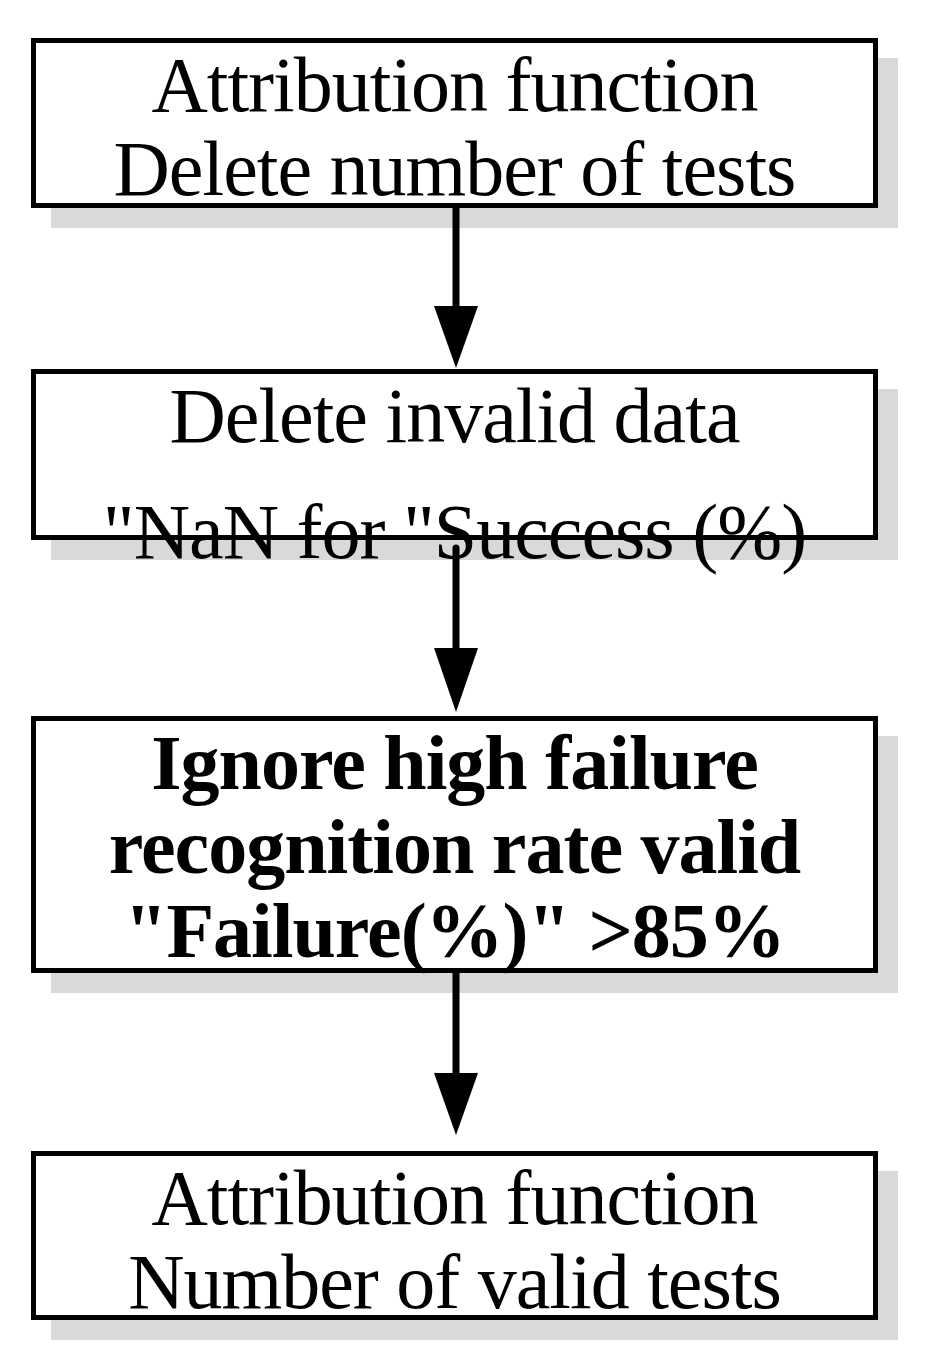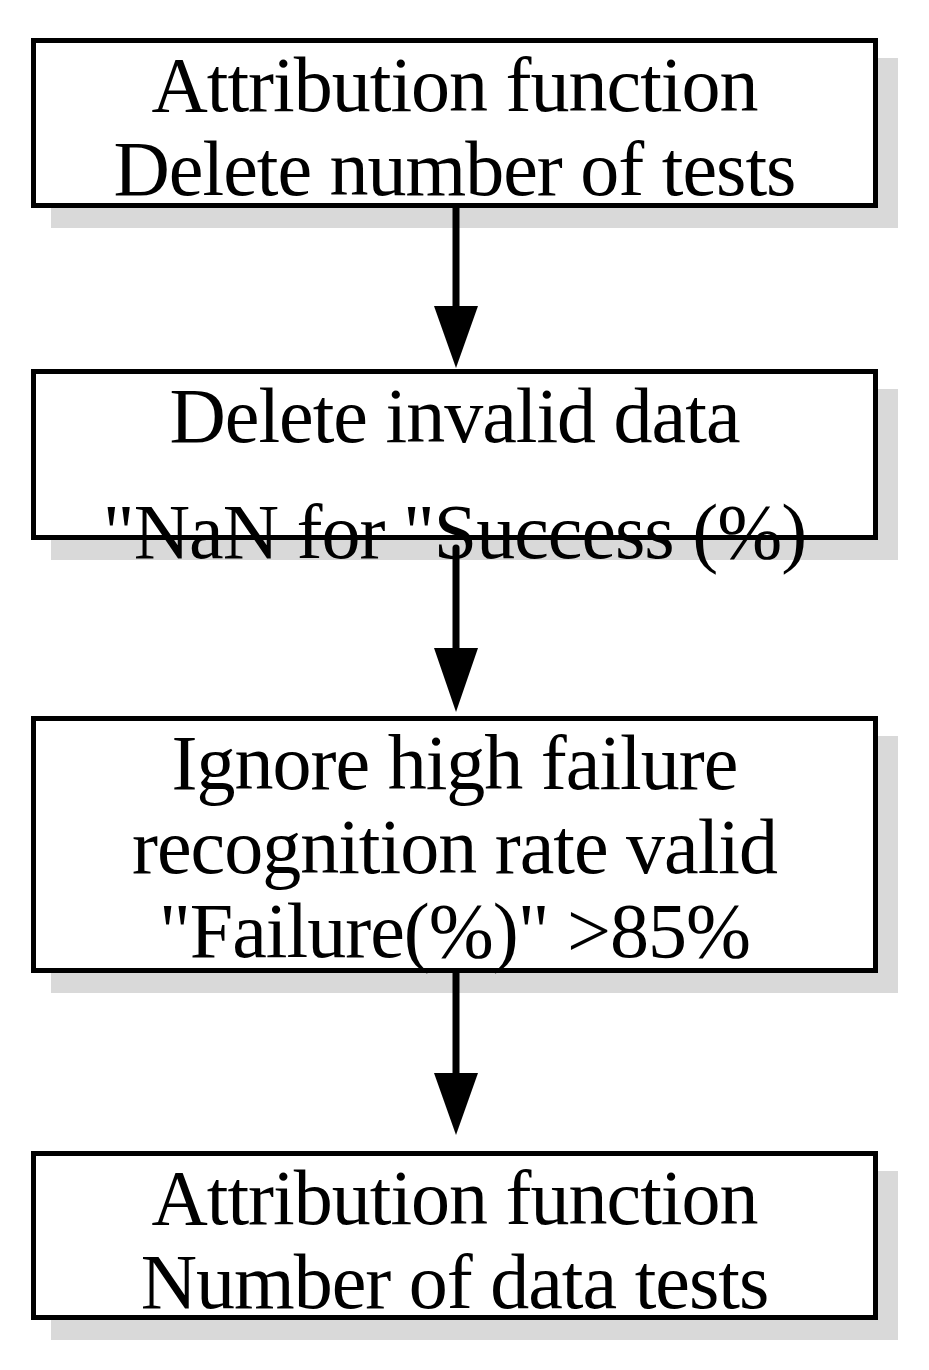--- a/index.html
+++ b/index.html
@@ -32,21 +32,21 @@
   .flow-box .line {
     display: block;
     font-size: 78px;
     line-height: 84px;
     letter-spacing: -1px;
     color: #000000;
     white-space: nowrap;
   }
   #box-1 { top: 38px;   height: 170px; }
   #box-2 { top: 369px;  height: 171px; gap: 32px; }
-  #box-3 { top: 716px;  height: 257px; }
+  #box-3 { top: 716px;  height: 257px; font-weight: bold; }
   #box-4 { top: 1151px; height: 169px; }
   .arrow {
     position: absolute;
     left: 433px;
     width: 46px;
   }
   #arrow-1 { top: 208px; height: 160px; }
   #arrow-2 { top: 543px; height: 169px; }
   #arrow-3 { top: 973px; height: 162px; }
   .arrow svg { display: block; width: 100%; height: 100%; }
@@ -88,16 +88,16 @@
 
   <div class="arrow" id="arrow-3">
     <svg viewBox="0 0 46 162" xmlns="http://www.w3.org/2000/svg">
       <line x1="23" y1="0" x2="23" y2="104" stroke="#000000" stroke-width="7"></line>
       <polygon points="1,100 45,100 23,162" fill="#000000"></polygon>
     </svg>
   </div>
 
   <div class="flow-box" id="box-4">
     <span class="line">Attribution function</span>
-    <span class="line">Number of data tests</span>
+    <span class="line">Number of valid tests</span>
   </div>
 
 </div>
 
 </body></html>

